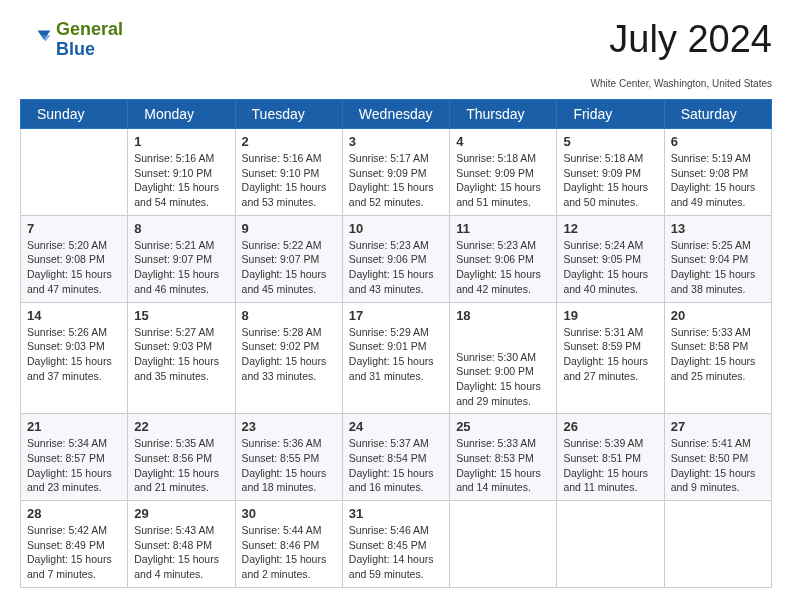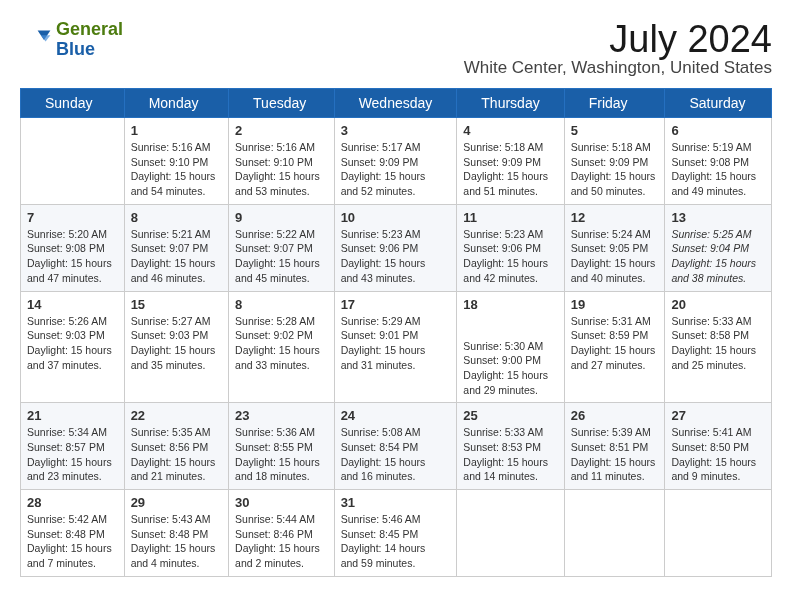--- a/index.html
+++ b/index.html
@@ -35,34 +35,34 @@
     .title-area {
       text-align: right;
     }
     .month-title {
       font-size: 38px;
       color: #1a1a1a;
       font-weight: 300;
       line-height: 1;
     }
     .location-title {
-      font-size: 17px;
+      font-size: 10px;
       color: #444;
-      margin-top: 0;
+      margin-top: 20px;
     }
     .calendar {
       width: 100%;
       border-collapse: collapse;
       border: 1px solid #ccc;
     }
     .calendar th {
       background: #1a5fa8;
       color: #fff;
       text-align: left;
-      padding: 6px 24px;
+      padding: 6px 16px;
       font-size: 14px;
       font-weight: normal;
       border: 1px solid #2570c0;
     }
     .calendar td {
       vertical-align: top;
       border: 1px solid #ccc;
       padding: 5px 6px;
       width: calc(100% / 7);
       min-height: 80px;
@@ -202,21 +202,21 @@
         </td>
         <td>
           <span class="day-number">12</span>
           <div class="day-info" style="white-space: pre-line;">Sunrise: 5:24 AM
 Sunset: 9:05 PM
 Daylight: 15 hours
 and 40 minutes.</div>
         </td>
         <td>
           <span class="day-number">13</span>
-          <div class="day-info" style="white-space: pre-line; font-style: italic;">Sunrise: 5:25 AM
+          <div class="day-info" style="white-space: pre-line;">Sunrise: 5:25 AM
 Sunset: 9:04 PM
 Daylight: 15 hours
 and 38 minutes.</div>
         </td>
       </tr>
       <tr>
         <td>
           <span class="day-number">14</span>
           <div class="day-info" style="white-space: pre-line;">Sunrise: 5:26 AM
 Sunset: 9:03 PM
@@ -283,21 +283,21 @@
         </td>
         <td>
           <span class="day-number">23</span>
           <div class="day-info" style="white-space: pre-line;">Sunrise: 5:36 AM
 Sunset: 8:55 PM
 Daylight: 15 hours
 and 18 minutes.</div>
         </td>
         <td>
           <span class="day-number">24</span>
-          <div class="day-info" style="white-space: pre-line;">Sunrise: 5:08 AM
+          <div class="day-info" style="white-space: pre-line;">Sunrise: 5:37 AM
 Sunset: 8:54 PM
 Daylight: 15 hours
 and 16 minutes.</div>
         </td>
         <td>
           <span class="day-number">25</span>
           <div class="day-info" style="white-space: pre-line;">Sunrise: 5:33 AM
 Sunset: 8:53 PM
 Daylight: 15 hours
 and 14 minutes.</div>
@@ -314,21 +314,21 @@
           <div class="day-info" style="white-space: pre-line;">Sunrise: 5:41 AM
 Sunset: 8:50 PM
 Daylight: 15 hours
 and 9 minutes.</div>
         </td>
       </tr>
       <tr>
         <td>
           <span class="day-number">28</span>
           <div class="day-info" style="white-space: pre-line;">Sunrise: 5:42 AM
-Sunset: 8:48 PM
+Sunset: 8:49 PM
 Daylight: 15 hours
 and 7 minutes.</div>
         </td>
         <td>
           <span class="day-number">29</span>
           <div class="day-info" style="white-space: pre-line;">Sunrise: 5:43 AM
 Sunset: 8:48 PM
 Daylight: 15 hours
 and 4 minutes.</div>
         </td>

